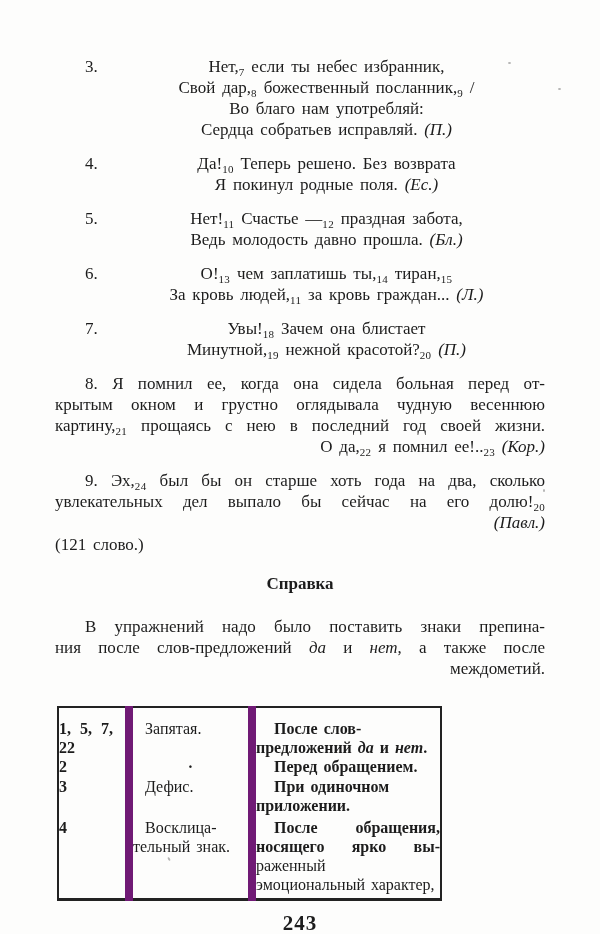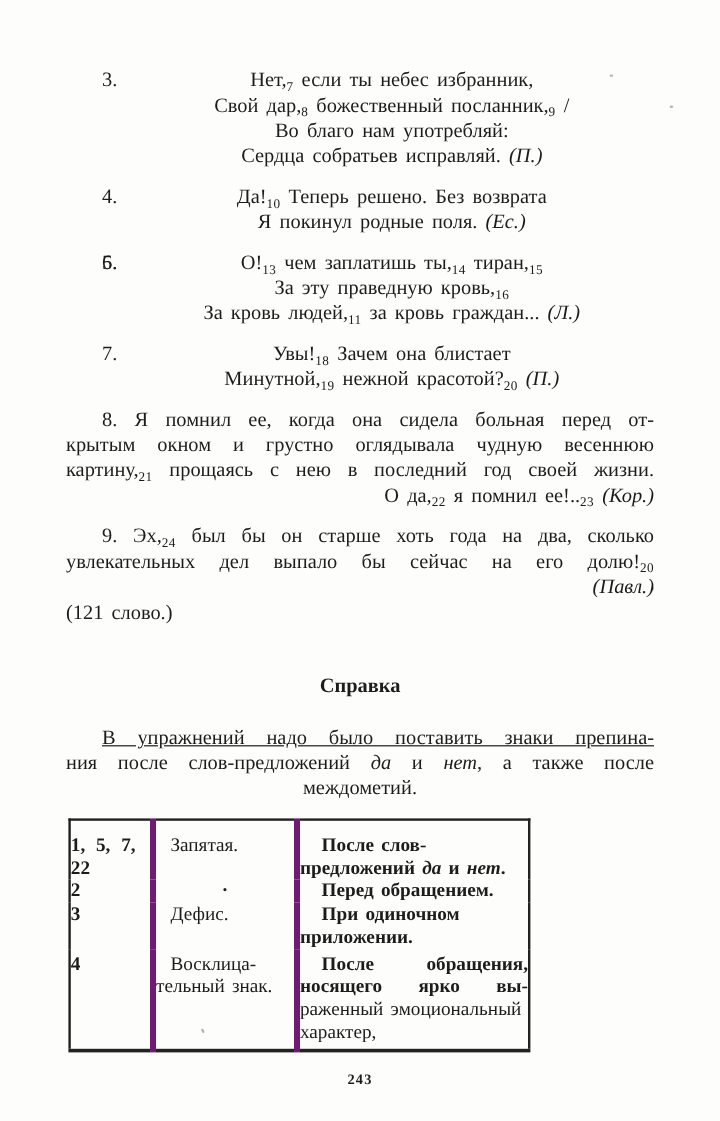--- a/index.html
+++ b/index.html
@@ -35,56 +35,56 @@
   .verse .line { text-align: center; }
 
   
   .prose { margin-bottom: 13px; }
   .prose .line { text-align: justify; text-align-last: justify; }
   .prose .line:first-child { text-indent: 30px; }
   .prose .line:last-child { text-align: right; text-align-last: auto; }
 
   .word-count { margin-top: -12px; text-align: left; }
 
-  .ref-title { margin-top: 40px; text-align: center; font-weight: bold; }
+  .ref-title { margin-top: 18px; text-align: center; font-weight: bold; }
 
   .ref-para { margin-top: 22px; }
   .ref-para .line { text-align: justify; text-align-last: justify; }
-  .ref-para .line:first-child { text-indent: 30px; text-decoration: underline; }
-  .ref-para .line:last-child { text-align: center; text-align-last: auto; }
+  .ref-para .line:first-child { text-indent: 30px; }
+  .ref-para .line:last-child { text-align: right; text-align-last: auto; }
 
   
   table.punct {
-    margin-top: 15px;
+    margin-top: 27px;
     margin-left: 2px;
     width: 385px;
     border-collapse: collapse;
     font-size: 16px;
     line-height: 19px;
     word-spacing: 2px;
   }
   table.punct { border: 2px solid #222; border-bottom-width: 3px; }
   table.punct td { vertical-align: top; padding: 0; }
-  table.punct td + td { border-left: 5px solid #701a75; }
+  table.punct td + td { border-left: 8px solid #701a75; }
   table.punct .line { min-height: 19px; }
 
   td.num-cell { width: 66px; padding-left: 8px; padding-right: 2px; font-weight: bold; word-spacing: 5px; }
   td.sign-cell { width: 115px; padding-left: 9px; padding-right: 2px; }
   td.sign-cell .line:first-child { text-indent: 12px; }
   td.rule-cell { padding-left: 6px; padding-right: 5px; }
   td.rule-cell .line:first-child { text-indent: 18px; font-weight: bold; }
   td.center-line .line { text-align: center; text-indent: 0 !important; font-weight: bold; }
   td.fill .line:first-child { text-align: justify; text-align-last: justify; }
 
   tr.r1 td { padding-top: 11px; }
   tr.r2 td { padding-top: 0; }
   tr.r3 td { padding-top: 1px; }
   tr.r4 td { padding-top: 3px; padding-bottom: 4px; }
 
-  .page-num { margin-top: 12px; text-align: center; font-weight: bold; font-size: 12px; letter-spacing: 1px; }
+  .page-num { margin-top: 12px; text-align: center; font-weight: bold; font-size: 21px; letter-spacing: 1px; }
 
   
   .speck { position: absolute; background: #777; border-radius: 50%; opacity: 0.55; }
   .speck.a { left: 508px; top: 62px;  width: 3px; height: 2px; }
   .speck.b { left: 558px; top: 88px;  width: 3px; height: 2px; }
   .speck.c { left: 543px; top: 489px; width: 2px; height: 3px; }
   .speck.d { left: 167px; top: 858px; width: 4px; height: 2px; transform: rotate(60deg); }
 </style>
 </head>
 <body>
@@ -110,27 +110,30 @@
     <div class="verse">
       <span class="num">4.</span>
       <div class="verse-lines">
           <div class="line"><span class="s-r">Да!</span><span class="s-sub">10</span><span class="s-r"> Теперь решено. Без возврата</span></div>
           <div class="line"><span class="s-r">Я покинул родные поля. </span><span class="s-i">(Ес.)</span></div>
         </div>
     </div>
 
     <div class="verse">
       <span class="num">5.</span>
+      <div class="verse-lines">
+          <div class="line"><span class="s-r">Нет!</span><span class="s-sub">11</span><span class="s-r"> Счастье —</span><span class="s-sub">12</span><span class="s-r"> праздная забота,</span></div>
+          <div class="line"><span class="s-r">Ведь молодость давно прошла. </span><span class="s-i">(Бл.)</span></div>
+        </div>
     </div>
 
     <div class="verse">
       <span class="num">6.</span>
       <div class="verse-lines">
           <div class="line"><span class="s-r">О!</span><span class="s-sub">13</span><span class="s-r"> чем заплатишь ты,</span><span class="s-sub">14</span><span class="s-r"> тиран,</span><span class="s-sub">15</span></div>
-          <div class="line"><span class="s-r">За эту праведную кровь,</span><span class="s-sub">16</span></div>
           <div class="line"><span class="s-r">За кровь людей,</span><span class="s-sub">11</span><span class="s-r"> за кровь граждан... </span><span class="s-i">(Л.)</span></div>
         </div>
     </div>
 
     <div class="verse">
       <span class="num">7.</span>
       <div class="verse-lines">
           <div class="line"><span class="s-r">Увы!</span><span class="s-sub">18</span><span class="s-r"> Зачем она блистает</span></div>
           <div class="line"><span class="s-r">Минутной,</span><span class="s-sub">19</span><span class="s-r"> нежной красотой?</span><span class="s-sub">20</span><span class="s-r"> </span><span class="s-i">(П.)</span></div>
         </div>

